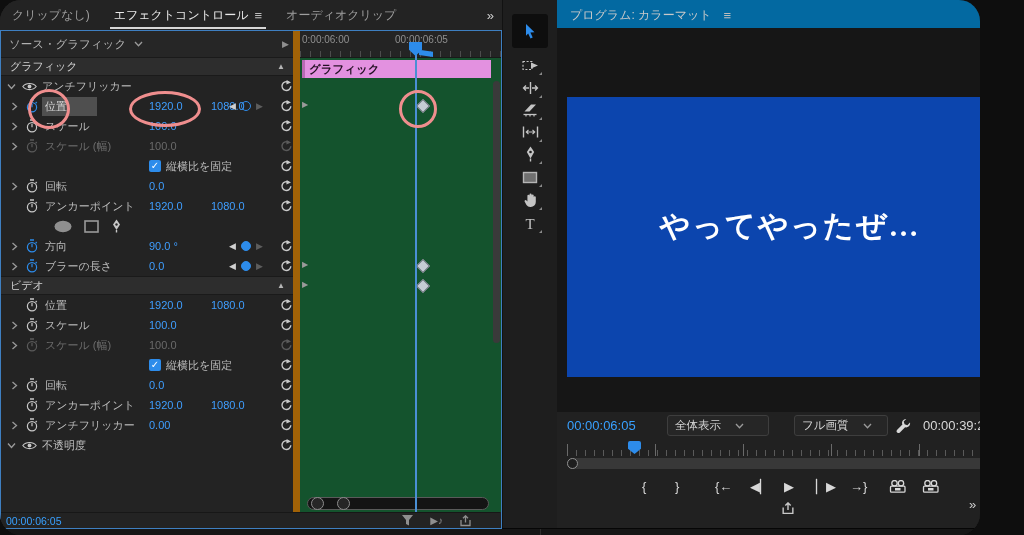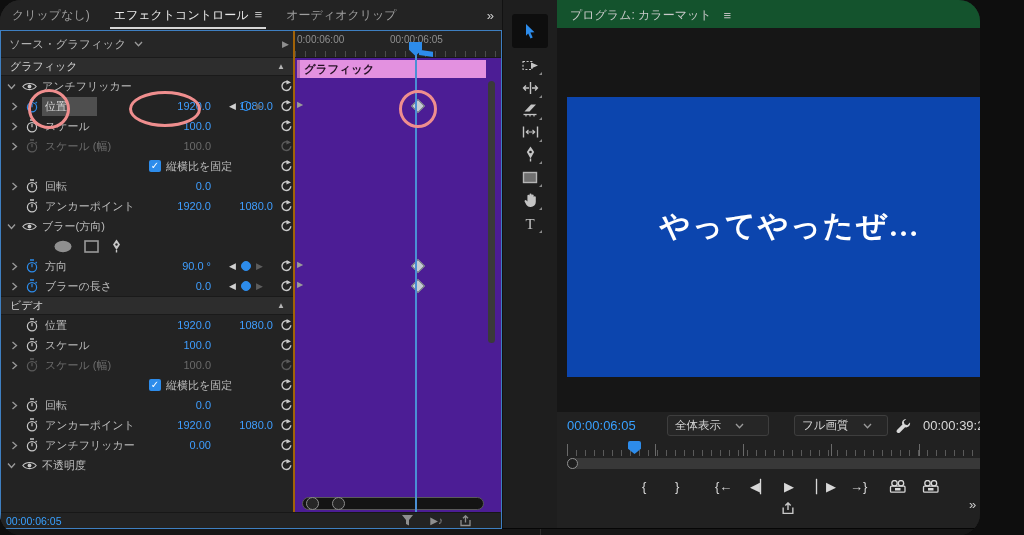--- a/index.html
+++ b/index.html
@@ -6,35 +6,35 @@
   .stage{position:relative;width:980px;height:535px;background:#1d1d1d;overflow:hidden;
          font-family:"Liberation Sans","DejaVu Sans",sans-serif;color:#c8c8c8;font-size:11px;border-radius:21px;
          -webkit-font-smoothing:antialiased;}
   svg{display:block;}
 
   
   .ec-panel{position:absolute;left:0;top:0;width:502px;height:528px;background:#232323;}
   .tabstrip{position:absolute;left:0;top:0;height:30px;display:flex;align-items:center;background:#232323;border-bottom:1px solid #151515;}
   .ec-tabs{width:502px;}
   .tab{padding:0 12px;height:29px;display:flex;align-items:center;gap:6px;color:#9f9f9f;font-size:12px;white-space:nowrap;position:relative;cursor:default;}
-  .tab.active{color:#e8e8e8;font-family:Liberation Mono, monospace;}
+  .tab.active{color:#e8e8e8;}
   .tab.active::after{content:"";position:absolute;left:8px;right:8px;bottom:1px;height:2px;background:#d6d6d6;}
   .tab .menu-glyph{color:#bdbdbd;font-size:13px;}
   .overflow{margin-left:auto;padding-right:10px;color:#cfcfcf;font-size:13px;letter-spacing:-2px;}
 
   .ec-focus{position:absolute;left:0px;top:30px;width:500px;height:497px;border:1px solid #3e7fc1;pointer-events:none;z-index:40;}
 
   .src-row{position:absolute;left:1px;top:31px;width:292px;height:26px;background:#262626;border-bottom:1px solid #191919;display:flex;align-items:center;}
   .src-label{margin-left:8px;color:#b5b5b5;font-size:11.5px;}
   .src-chev{margin-left:8px;color:#9a9a9a;}
   .clip-tab{margin-left:6px;background:#1d1d1d;color:#3f9eff;font-size:11.5px;padding:3px 8px;border-radius:2px;white-space:nowrap;}
   .src-arrow{margin-left:auto;margin-right:4px;color:#8f8f8f;font-size:9px;}
 
   
-  .ec-timeline{position:absolute;left:293px;top:31px;width:207px;height:481px;background:#4c1d95;border-left:2px solid #a16207;}
+  .ec-timeline{position:absolute;left:293px;top:31px;width:207px;height:481px;background:#14532d;border-left:7px solid #a16207;}
   .ec-ruler{position:absolute;left:0;top:0;width:207px;height:26px;background:#242424;border-bottom:1px solid #191919;}
   .ec-ruler .ticks{position:absolute;left:0;bottom:0;width:207px;height:6px;
      background-image:repeating-linear-gradient(90deg,#4c4c4c 0 1px,transparent 1px 10px);}
   .ruler-label{position:absolute;top:3px;color:#8f8f8f;font-size:10px;white-space:nowrap;}
   .clip-bar{position:absolute;left:2px;top:29px;width:186px;height:18px;background:#e391e0;border-left:3px solid #b86ab4;display:flex;align-items:center;}
   .clip-bar span{margin-left:4px;color:#241024;font-size:11.5px;font-weight:bold;}
   .gutter-arrow{position:absolute;color:#9a9a9a;font-size:8px;left:2px;}
   .gutter-circle{position:absolute;width:7px;height:7px;border:1.4px solid #9a9a9a;border-radius:50%;}
   .kf{position:absolute;width:8px;height:8px;background:#c6ccd4;border:1px solid #697079;transform:rotate(45deg);}
   .v-scroll{position:absolute;right:7px;top:50px;width:7px;height:262px;background:#3a3a3a;border-radius:4px;}
@@ -54,21 +54,21 @@
   .row.section{height:17px;background:#2d2d2d;border-top:1px solid #1a1a1a;border-bottom:1px solid #1a1a1a;}
   .row.section .label{margin-left:9px;color:#d2d2d2;}
   .collapse{margin-left:auto;margin-right:8px;color:#b5b5b5;font-size:8px;}
   .chev-slot{width:11px;margin-left:8px;color:#9a9a9a;display:flex;justify-content:center;}
   .row.group .chev-slot{margin-left:5px;}
   .icon-slot{width:18px;display:flex;justify-content:center;align-items:center;margin-left:3px;}
   .row .label{margin-left:4px;color:#bdbdbd;white-space:nowrap;}
   .row .label.dim{color:#6c6c6c;}
   .row .label.hl{background:#4f4f4f;padding:2px 30px 2px 3px;margin-left:1px;color:#d8d8d8;}
   .vals{position:absolute;left:148px;display:flex;gap:0;}
-  .val{color:#3f9eff;min-width:62px;text-align:right;}
+  .val{color:#3f9eff;min-width:62px;}
   .val.dim{color:#6a6a6a;}
   .navc{position:absolute;left:228px;display:flex;align-items:center;gap:5px;}
   .tri{font-size:9px;color:#d0d0d0;line-height:1;}
   .tri.dis{color:#5d5d5d;}
   .kf-add{width:8px;height:8px;border:1.5px solid #2d8ceb;border-radius:50%;}
   .kf-add.filled{background:#2d8ceb;}
   .reset{position:absolute;left:279px;color:#c9c9c9;}
   .reset.dim{color:#5a5a5a;}
   .sw{color:#c8c8c8;}
   .sw.on{color:#2d8ceb;}
@@ -87,21 +87,21 @@
   .ann{position:absolute;border:3px solid #ef8e8e;border-radius:50%;z-index:50;pointer-events:none;}
 
   
   .toolbar{position:absolute;left:502px;top:0;width:55px;height:528px;background:#1e1e1e;border-left:1px solid #121212;border-right:1px solid #121212;}
   .tool{position:absolute;left:14px;width:26px;height:22px;display:flex;align-items:center;justify-content:center;color:#c4c4c4;}
   .tool.active{left:9px;width:36px;height:34px;background:#0e0e0e;border-radius:3px;color:#2d8ceb;}
   .tool .corner{position:absolute;right:1px;bottom:1px;width:0;height:0;border-left:3px solid transparent;border-bottom:3px solid #8a8a8a;}
 
   
   .pg-panel{position:absolute;left:557px;top:0;width:467px;height:528px;background:#1c1c1c;}
-  .pg-tabs{width:467px;background:#14532d;}
+  .pg-tabs{width:467px;background:#0369a1;}
   .pg-title{margin-left:13px;color:#c9c9c9;font-size:12px;}
   .pg-menu{margin-left:12px;color:#bdbdbd;font-size:13px;}
   .pg-view{position:absolute;left:0;top:28px;width:467px;height:384px;background:#161616;}
   .pg-canvas{position:absolute;left:10px;top:69px;width:446px;height:280px;background:#0c45ae;display:flex;align-items:center;justify-content:center;}
   .pg-text{color:#ffffff;font-family:"Liberation Serif","DejaVu Serif",serif;font-weight:bold;font-size:30px;letter-spacing:2px;padding-bottom:22px;}
   .pg-controls{position:absolute;left:0;top:412px;width:467px;height:116px;background:#212121;}
   .pg-tc{position:absolute;left:10px;top:6px;color:#38a0ff;font-size:13px;}
   .dropdown{position:absolute;top:3px;height:19px;background:#262626;border:1px solid #3e3e3e;border-radius:3px;
             display:flex;align-items:center;padding:0 7px;gap:14px;color:#d6d6d6;font-size:11.5px;}
   .dd-chev{color:#9a9a9a;}
@@ -335,40 +335,20 @@
             <span class="val">1920.0</span>
             <span class="val">1080.0</span>
           </span>
           <span class="reset">
             <svg width="13" height="12" viewBox="0 0 13 12">
               <path d="M10.8 6.3 A4.4 4.4 0 1 1 8.8 2.4" fill="none" stroke="currentColor" stroke-width="1.4"></path>
               <path d="M6.6 0 L11 2.6 L6.4 4.6 Z" fill="currentColor"></path>
             </svg>
           </span>
         </div>
-        <div class="row group">
-          <span class="chev-slot">
-            <svg width="9" height="7" viewBox="0 0 9 7">
-              <path d="M1 1.5 L4.5 5.5 L8 1.5" fill="none" stroke="currentColor" stroke-width="1.3"></path>
-            </svg>
-          </span>
-          <span class="icon-slot eye">
-            <svg width="15" height="9" viewBox="0 0 15 9">
-              <path d="M0.8 4.5 C4 0.4 11 0.4 14.2 4.5 C11 8.6 4 8.6 0.8 4.5 Z" fill="none" stroke="currentColor" stroke-width="1.1"></path>
-              <circle cx="7.5" cy="4.5" r="1.9" fill="currentColor"></circle>
-            </svg>
-          </span>
-          <span class="label">ブラー(方向)</span>
-          <span class="reset">
-            <svg width="13" height="12" viewBox="0 0 13 12">
-              <path d="M10.8 6.3 A4.4 4.4 0 1 1 8.8 2.4" fill="none" stroke="currentColor" stroke-width="1.4"></path>
-              <path d="M6.6 0 L11 2.6 L6.4 4.6 Z" fill="currentColor"></path>
-            </svg>
-          </span>
-        </div>
         <div class="row">
           <span class="shape-icons">
             <span>
               <svg width="20" height="13" viewBox="0 0 20 13">
                 <ellipse cx="10" cy="6.5" rx="8.5" ry="5.7" fill="#8f8f8f"></ellipse>
               </svg>
             </span>
             <span>
               <svg width="15" height="13" viewBox="0 0 15 13">
                 <rect x="1" y="1" width="13" height="11" fill="none" stroke="#9a9a9a" stroke-width="1.6"></rect>

